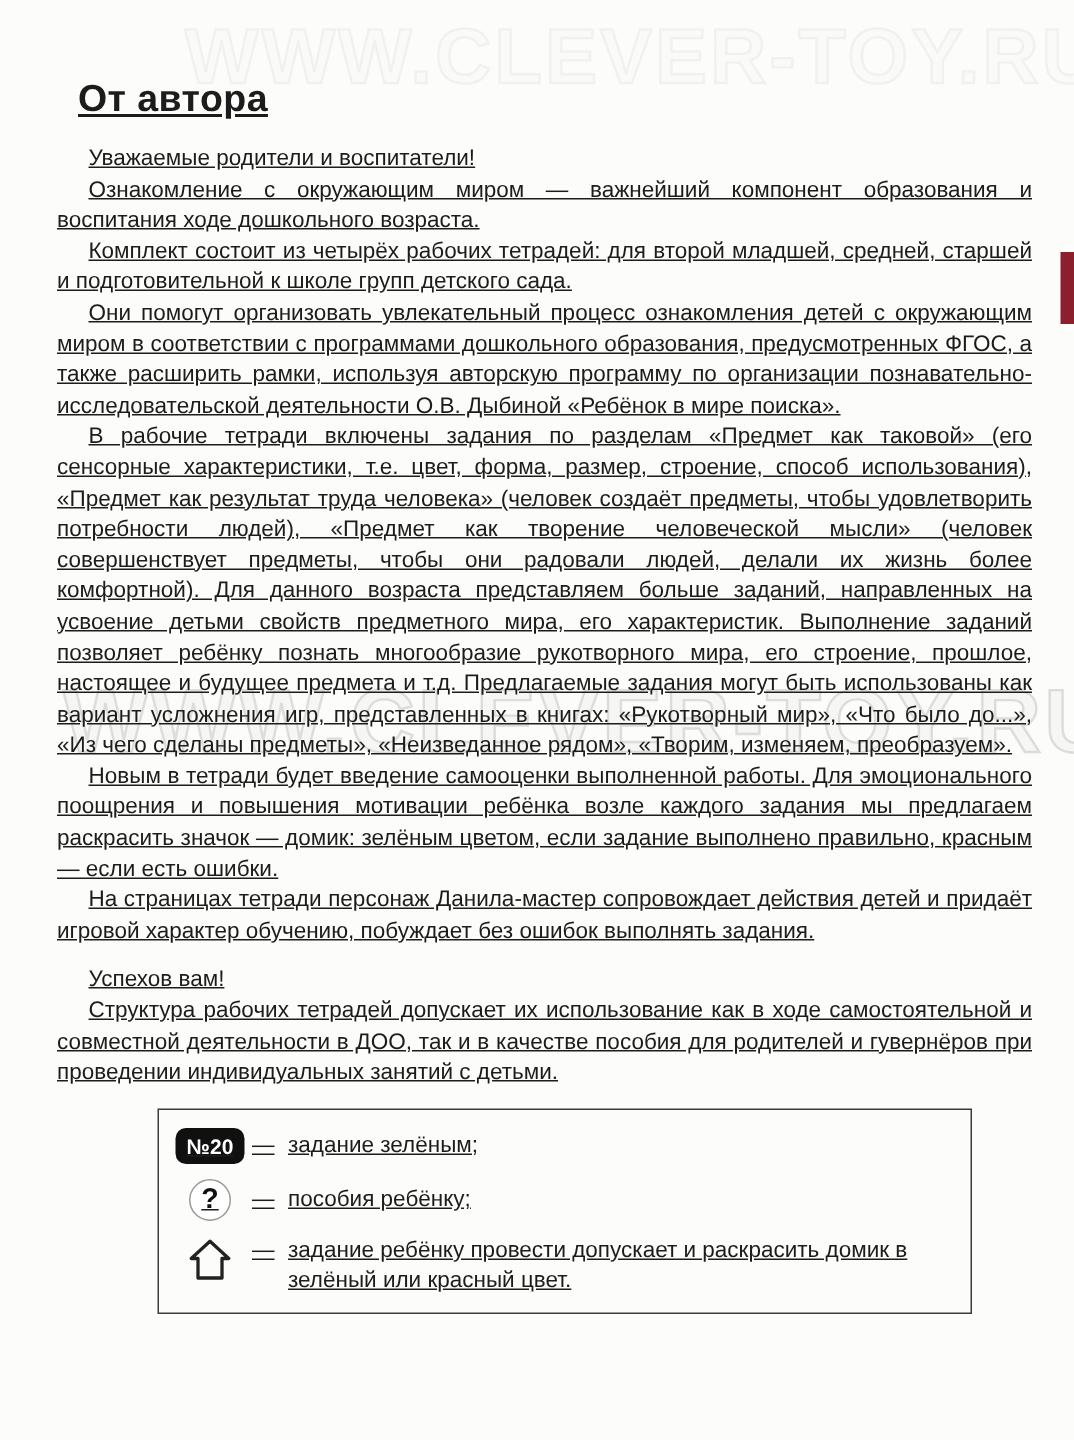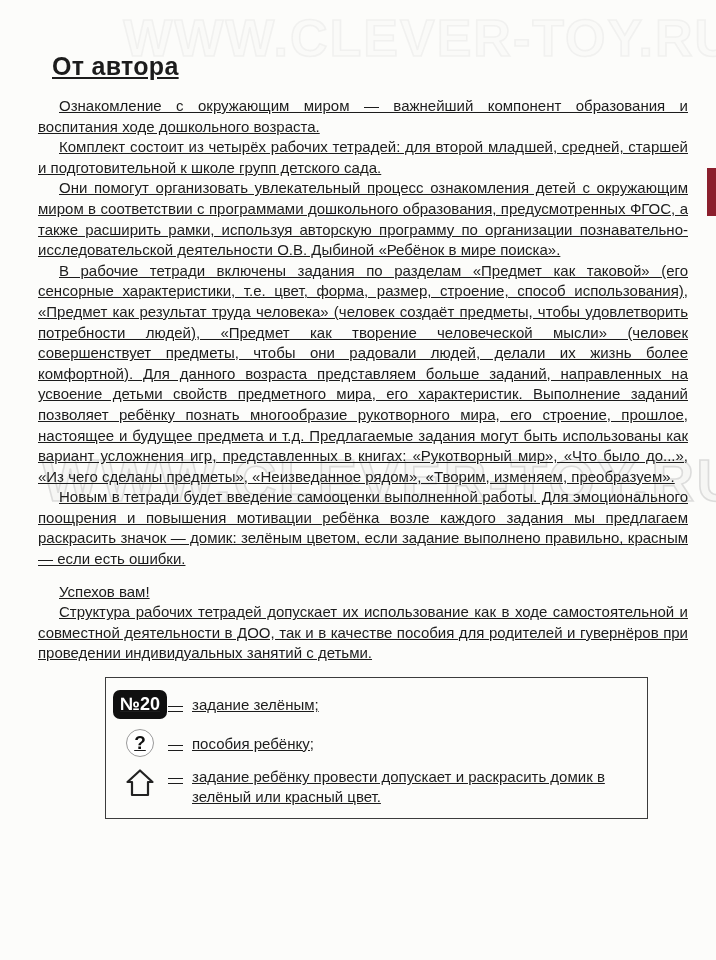--- a/index.html
+++ b/index.html
@@ -53,21 +53,21 @@
     width:543px;
     box-sizing:border-box;
     border:1.6px solid #3c3c3c;
     padding:8px 14px 8px 6px;
     background:transparent;
   }
   .legend-row{display:flex;align-items:center;margin:4px 0 10px;}
   .legend-row.last{align-items:flex-start;margin-bottom:4px;}
   .icon-cell{flex:0 0 56px;display:flex;justify-content:center;align-items:center;}
   .badge{
-    background:#101010;color:#ffffff;font-weight:700;font-size:18px;
+    background:#101010;color:#ffffff;font-weight:700;font-size:14px;
     padding:3px 7px;border-radius:7px;line-height:1.3;
   }
   .qcircle{
     width:26px;height:26px;border:1.5px solid #9a9a9a;border-radius:50%;
     display:flex;align-items:center;justify-content:center;
     font-weight:700;font-size:19px;color:#101010;background:#fff;
   }
   .house-icon svg{display:block;}
   .row-text{display:flex;font-size:15px;line-height:19.5px;}
   .dash{flex:0 0 auto;margin-right:9px;}
@@ -78,25 +78,27 @@
 
 <div class="watermark watermark-top">WWW.CLEVER-TOY.RU</div>
 <div class="watermark watermark-mid">WWW.CLEVER-TOY.RU</div>
 
 <div class="edge-stripe"></div>
 
 <div class="content">
 
   <h1 class="page-title">От автора</h1>
 
+  <p class="body-para">Уважаемые родители и воспитатели!</p>
   <p class="body-para">Ознакомление с окружающим миром — важнейший компонент образования и воспитания ходе дошкольного возраста.</p>
   <p class="body-para">Комплект состоит из четырёх рабочих тетрадей: для второй младшей, средней, старшей и подготовительной к школе групп детского сада.</p>
   <p class="body-para">Они помогут организовать увлекательный процесс ознакомления детей с окружающим миром в соответствии с программами дошкольного образования, предусмотренных ФГОС, а также расширить рамки, используя авторскую программу по организации познавательно-исследовательской деятельности О.В. Дыбиной «Ребёнок в мире поиска».</p>
   <p class="body-para">В рабочие тетради включены задания по разделам «Предмет как таковой» (его сенсорные характеристики, т.е. цвет, форма, размер, строение, способ использования), «Предмет как результат труда человека» (человек создаёт предметы, чтобы удовлетворить потребности людей), «Предмет как творение человеческой мысли» (человек совершенствует предметы, чтобы они радовали людей, делали их жизнь более комфортной). Для данного возраста представляем больше заданий, направленных на усвоение детьми свойств предметного мира, его характеристик. Выполнение заданий позволяет ребёнку познать многообразие рукотворного мира, его строение, прошлое, настоящее и будущее предмета и т.д. Предлагаемые задания могут быть использованы как вариант усложнения игр, представленных в книгах: «Рукотворный мир», «Что было до...», «Из чего сделаны предметы», «Неизведанное рядом», «Творим, изменяем, преобразуем».</p>
   <p class="body-para">Новым в тетради будет введение самооценки выполненной работы. Для эмоционального поощрения и повышения мотивации ребёнка возле каждого задания мы предлагаем раскрасить значок — домик: зелёным цветом, если задание выполнено правильно, красным — если есть ошибки.</p>
+  <p class="body-para">На страницах тетради персонаж Данила-мастер сопровождает действия детей и придаёт игровой характер обучению, побуждает без ошибок выполнять задания.</p>
   <p class="body-para closing">Успехов вам!</p>
   <p class="body-para">Структура рабочих тетрадей допускает их использование как в ходе самостоятельной и совместной деятельности в ДОО, так и в качестве пособия для родителей и гувернёров при проведении индивидуальных занятий с детьми.</p>
 
 
   <div class="legend-box">
 
     <div class="legend-row">
       <div class="icon-cell">
         <span class="badge">№20</span>
       </div>

